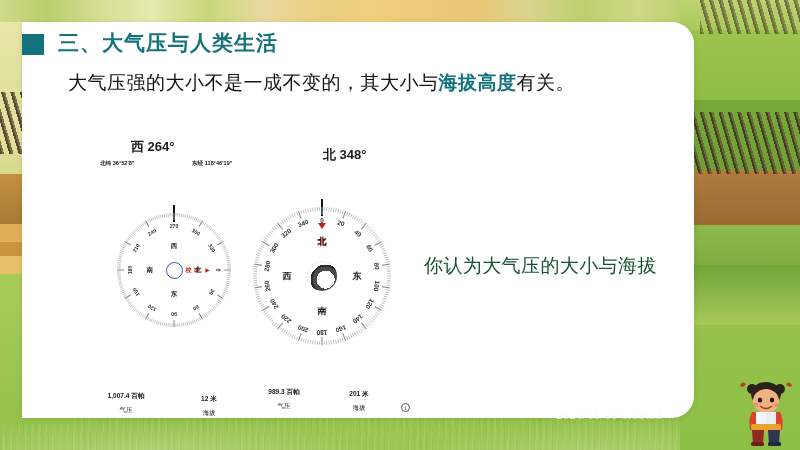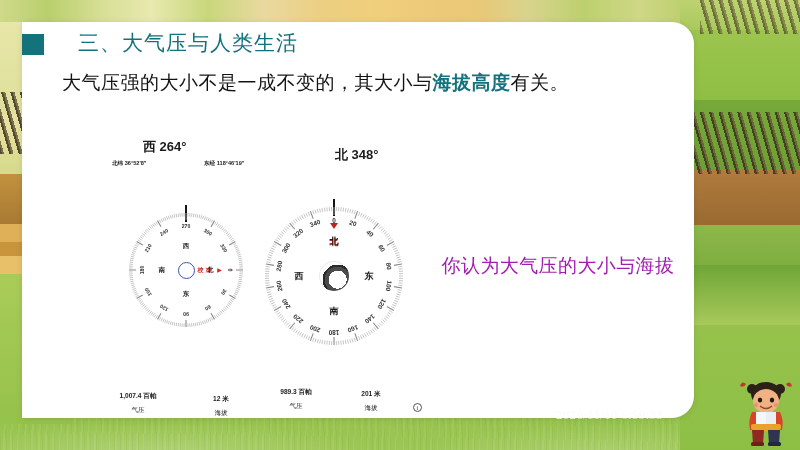--- a/index.html
+++ b/index.html
@@ -92,58 +92,56 @@
   }
   .title-bullet {
     width: 30px; height: 21px;
     background: #13727c;
     margin-left: -8px;
     margin-right: 14px;
     margin-top: 2px;
   }
   .title-text {
     font-size: 21px;
-    font-weight: normal;
+    font-weight: bold;
     color: #13727c;
     letter-spacing: 1px;
     white-space: nowrap;
     font-family: "Liberation Sans", "DejaVu Sans", sans-serif;
-    margin-left: 20px;
   }
 
   
   .lead {
     position: absolute;
-    left: 40px;
+    left: 46px;
     top: 48px;
     width: 620px;
     font-size: 19px;
     color: #131313;
     letter-spacing: .5px;
     white-space: nowrap;
   }
   .lead .hl { color: #13727c; font-weight: bold; }
 
   
   .question {
     position: absolute;
     left: 402px;
     top: 228px;
     width: 268px;
     font-size: 19px;
     line-height: 31px;
-    color: #a21caf;
+    color: #14532d;
     letter-spacing: .4px;
-    text-align: center;
   }
 
   
   .photo {
     position: absolute;
-    left: 64px;
+    left: 52px;
     top: 98px;
     width: 345px;
     height: 292px;
     background: #ffffff;
   }
 
   .hdr { position:absolute; font-weight:bold; color:#1b1b1b; }
   .hdr-west { left: 57px; top: 18px; font-size: 13px; }
   .hdr-north { left: 205px; top: 26px; font-size: 13px; margin-left: 44px; }
 

